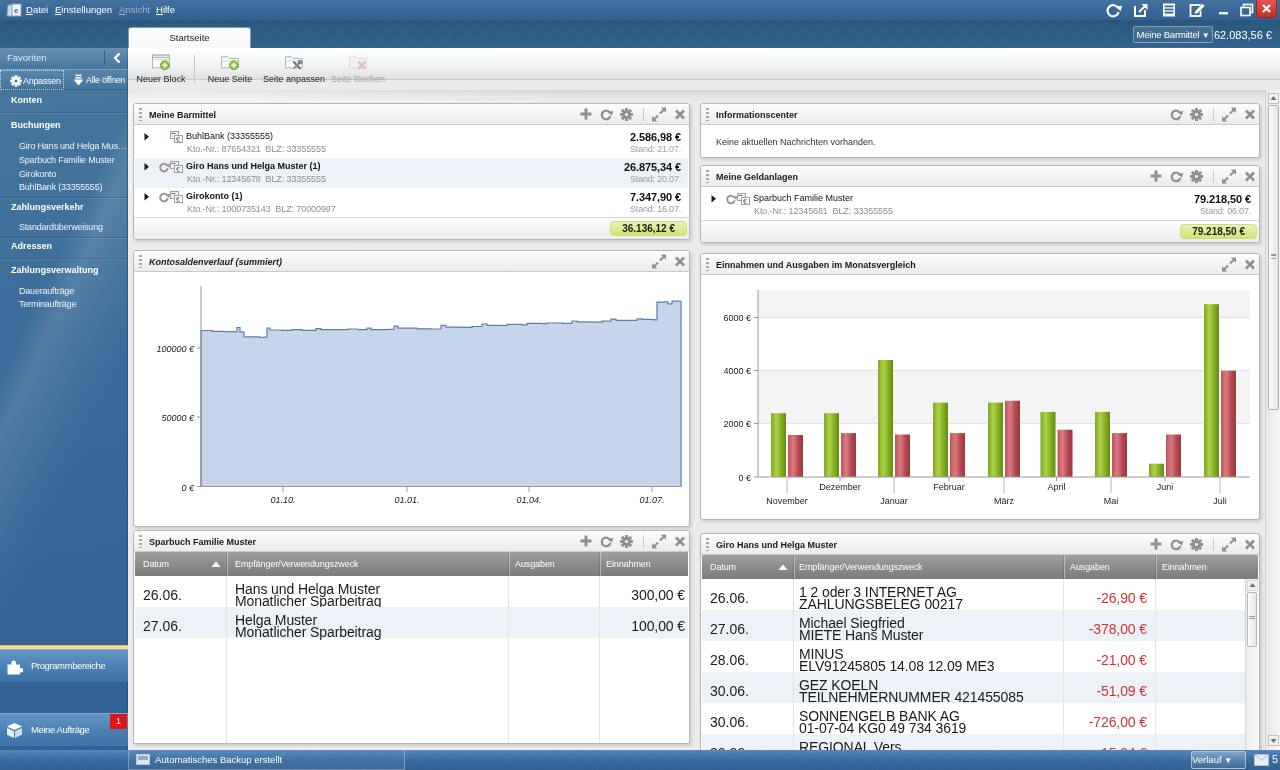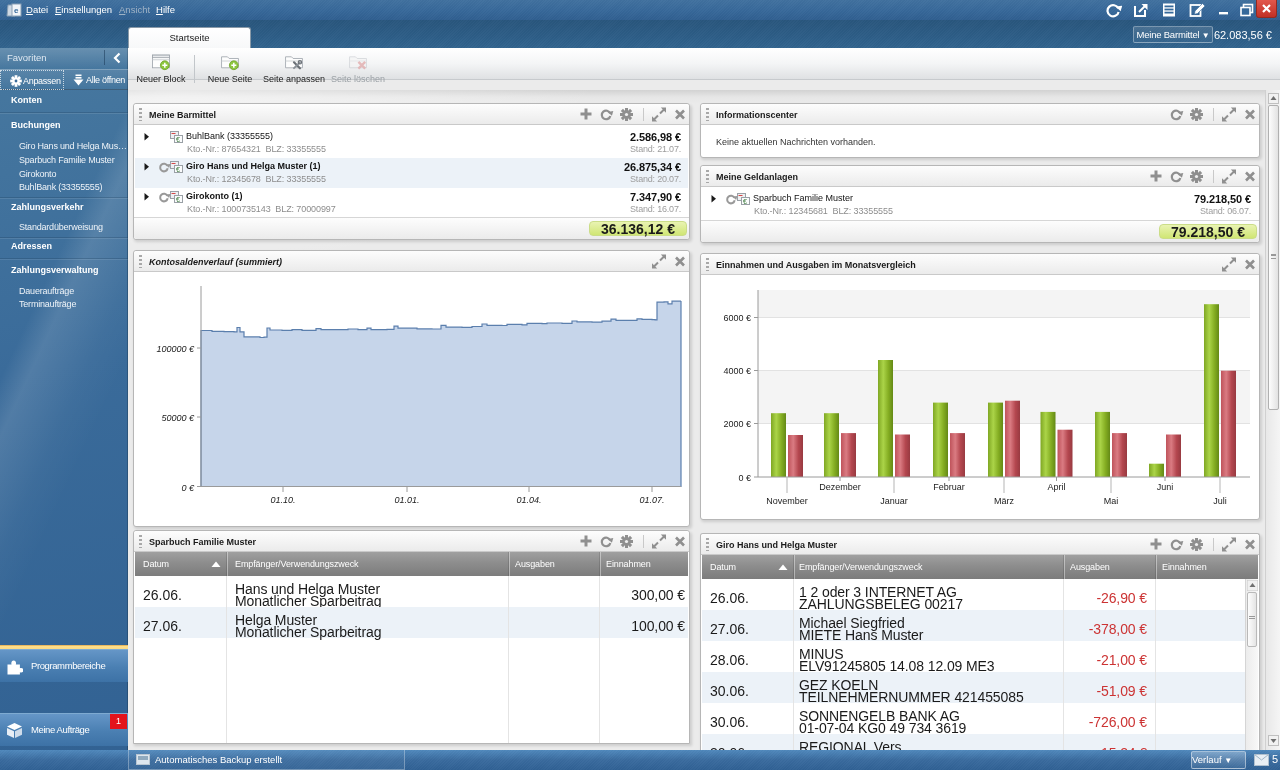--- a/index.html
+++ b/index.html
@@ -54,21 +54,21 @@
 .phead { position:absolute; left:0; top:0; right:0; height:21px;
   background:linear-gradient(180deg,#fdfdfd,#ebebeb); border-bottom:1px solid #c9c9c9; border-radius:3px 3px 0 0; }
 .phead .ttl { position:absolute; left:15px; top:6px; font-size:9px; font-weight:bold; color:#1a1a1a; letter-spacing:0px; }
 .phead .grip { position:absolute; left:5px; top:4px; width:3px; height:13px;
   background:repeating-linear-gradient(180deg,#a8a8a8 0 2px,transparent 2px 4px); }
 .hicons { position:absolute; right:3px; top:3px; }
 .pfoot { position:absolute; left:0; bottom:0; right:0; height:22px;
   background:linear-gradient(180deg,#fdfdfd,#ebebeb); border-top:1px solid #d6d6d6; border-radius:0 0 3px 3px; }
 .pill { position:absolute; right:2px; top:3px; height:15px; padding:0 11px; border-radius:4px;
   background:linear-gradient(180deg,#e9f3b2,#d0e674); border:1px solid #cbdd88;
-  font-size:14px; font-weight:bold; color:#1a1a1a; line-height:14px; }
+  font-size:10px; font-weight:bold; color:#1a1a1a; line-height:14px; }
 .acrow { position:absolute; left:1px; right:1px; height:30px; font-size:9px; }
 .acrow.alt { background:#ecf2f8; }
 .acrow .nm { position:absolute; left:51px; top:3px; color:#111; letter-spacing:0px; }
 .acrow .nm.b { font-weight:bold; }
 .acrow .sub { position:absolute; left:52px; top:16px; color:#8d8d8d; letter-spacing:-0.1px; }
 .acrow .amt { position:absolute; right:7px; top:3px; font-weight:bold; color:#111; font-size:11px; letter-spacing:-0.1px; }
 .acrow .stand { position:absolute; right:7px; top:16px; color:#9d9d9d; letter-spacing:-0.2px; }
 .thead { position:absolute; left:1px; right:1px; height:24px;
   background:linear-gradient(180deg,#a0a0a0 0,#8d8d8d 45%,#7c7c7c 100%); color:#fff; font-size:9px; }
 .thead .c { position:absolute; top:7px; letter-spacing:-0.1px; }

